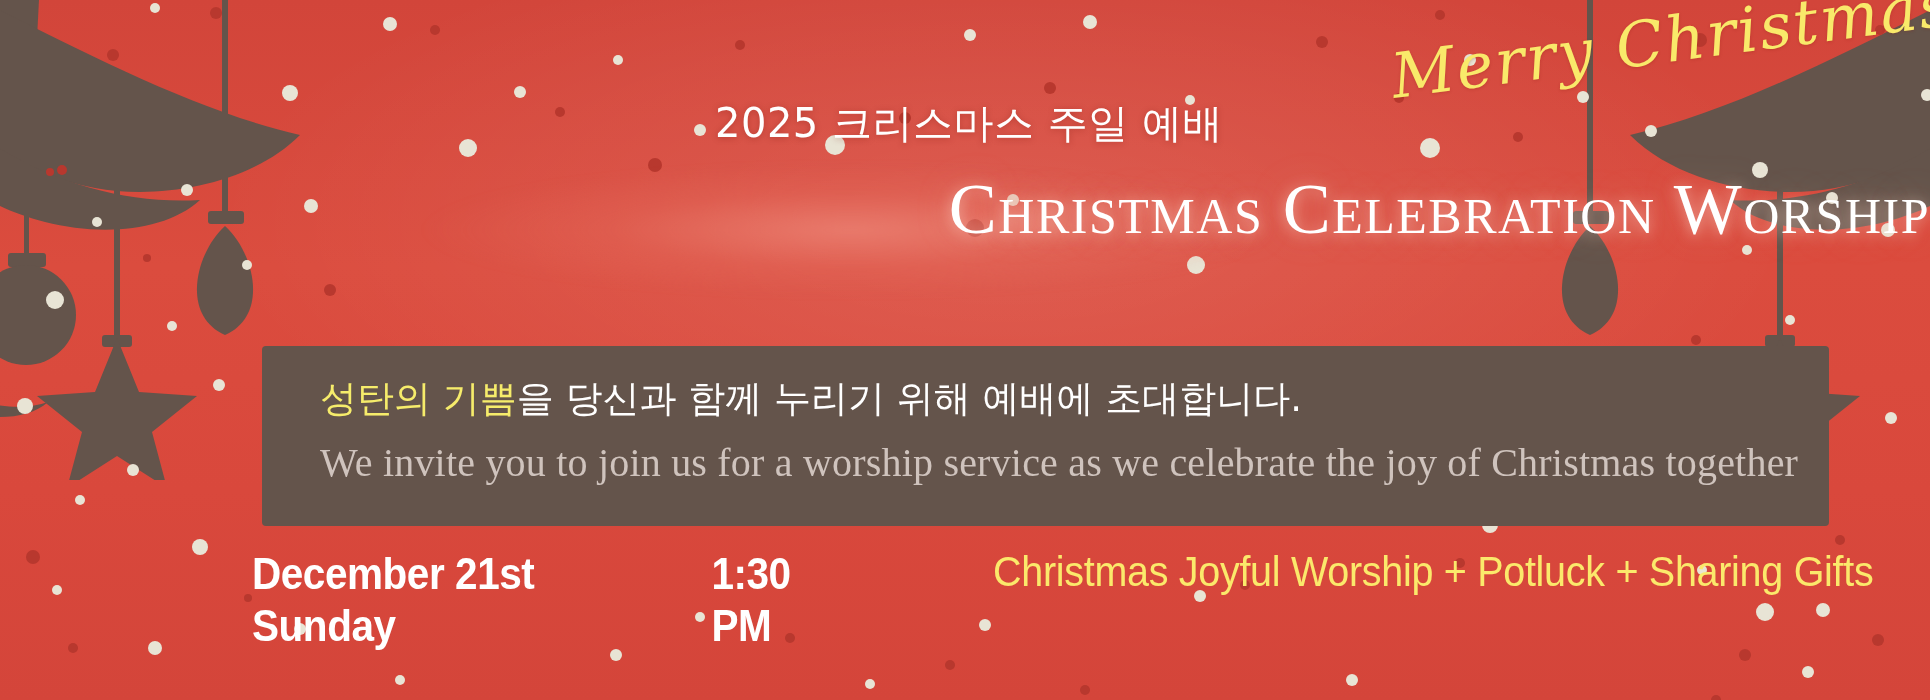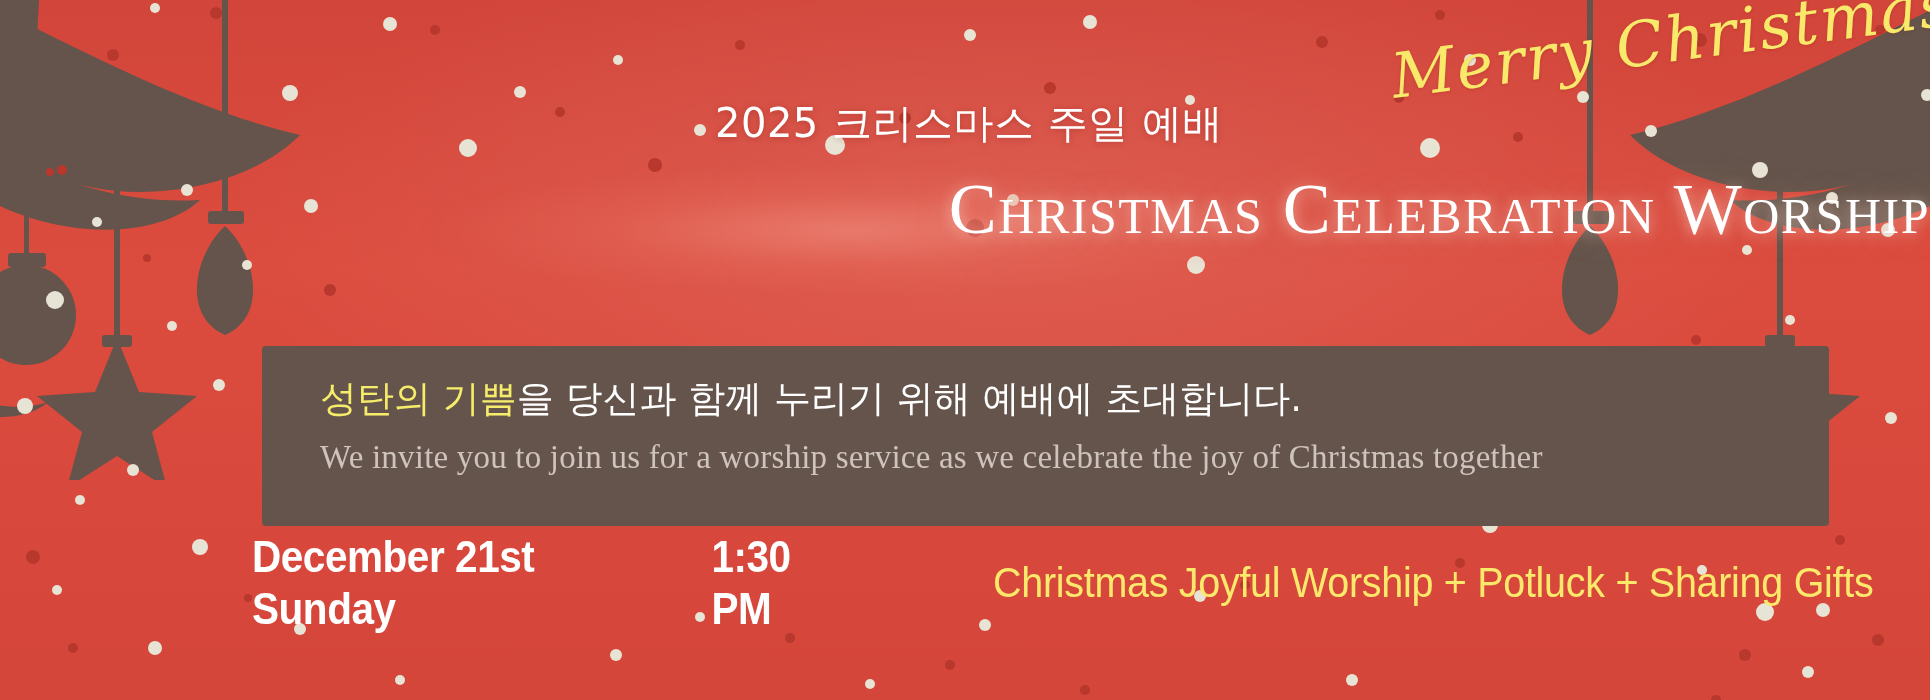--- a/index.html
+++ b/index.html
@@ -55,25 +55,25 @@
   }
   #invite-ko{
     position:absolute;left:0;right:0;top:28px;text-align:left;padding-left:58px;
     font-family:"DejaVu Sans","Liberation Sans",sans-serif;
     font-size:37px;color:#FFFFFF;font-weight:400;letter-spacing:0px;
   }
   #invite-ko .hl{color:#F6EC6B;}
   #invite-en{
     position:absolute;left:0;right:0;top:93px;padding-left:58px;text-align:left;
     font-family:"Liberation Serif","DejaVu Serif",serif;
-    font-size:33px;color:#CFC3BD;font-weight:400;letter-spacing:0.2px;
+    font-size:40px;color:#CFC3BD;font-weight:400;letter-spacing:0.2px;
   }
   #footer-row{
     position:absolute;left:0;right:0;top:548px;height:70px;
-    display:flex;align-items:center;
+    display:flex;
   }
   #date-time{
     margin-left:252px;display:flex;align-items:baseline;gap:30px;
     color:#FFFFFF;font-weight:700;font-size:45px;letter-spacing:-0.5px;
     font-family:"Liberation Sans",sans-serif;
     transform:scaleX(0.90);transform-origin:left center;
   }
   #program{
     margin-left:66px;color:#FBE96B;font-weight:400;font-size:42px;
     letter-spacing:-0.3px;font-family:"Liberation Sans",sans-serif;

